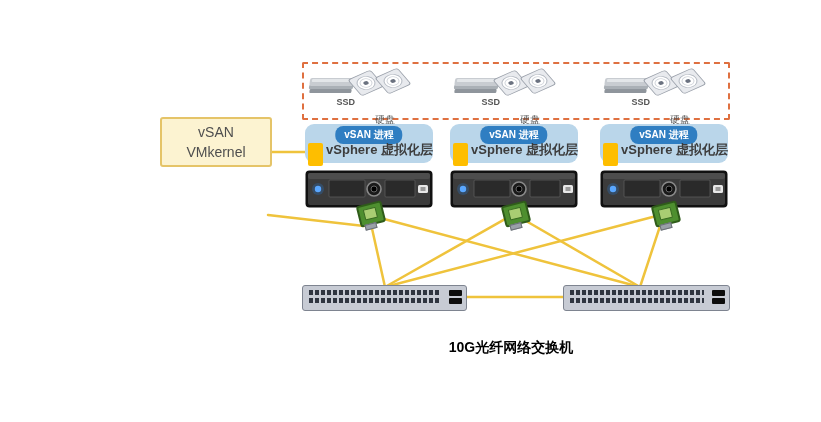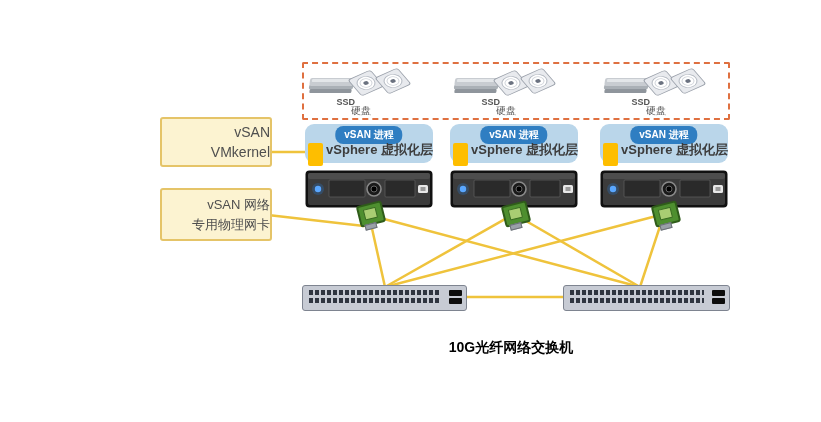--- a/index.html
+++ b/index.html
@@ -9,21 +9,21 @@
   
   .dashed-box{position:absolute;left:302px;top:62px;width:424px;height:54px;
     border:2px dashed #DF7040;border-radius:2px;z-index:1;}
 
   
   .node{position:absolute;top:60px;width:128px;height:152px;z-index:3;}
   .node .ssd-svg{position:absolute;left:2px;top:13px;}
   .node .ssd-label{position:absolute;left:0;top:37px;width:50px;text-align:right;
     font-size:9px;font-weight:bold;color:#555;}
   .node .hdd-svg{position:absolute;left:42px;top:2px;}
-  .node .hdd-label{position:absolute;left:46px;top:44px;width:44px;text-align:left;
+  .node .hdd-label{position:absolute;left:46px;top:53px;width:44px;text-align:right;
     font-size:10px;color:#555;}
   .layer-box{position:absolute;left:0;top:64px;width:128px;height:39px;
     background:#BAD6EA;border-radius:9px;}
   .layer-badge{position:absolute;left:50%;top:2px;transform:translateX(-50%);
     background:#2F7EC2;color:#fff;font-size:10px;font-weight:bold;
     padding:2px 9px;border-radius:8px;white-space:nowrap;}
   .layer-text{position:absolute;left:0;bottom:4px;width:100%;text-align:right;
     text-indent:10px;font-size:13px;font-weight:bold;color:#3D3D3D;white-space:nowrap;}
   .nic-marker{position:absolute;left:3px;top:83px;width:15px;height:23px;
     background:#FEBE00;border-radius:2px;z-index:5;}
@@ -32,21 +32,21 @@
     background:#4E8F2F;border:2px solid #2F5C1A;border-radius:3px;
     transform:rotate(-14deg);z-index:6;}
   .nic-card .chip{position:absolute;left:4px;top:3px;width:11px;height:9px;
     background:#A9CD72;border:1px solid #3a6b22;border-radius:1px;}
   .nic-card:after{content:"";position:absolute;left:2px;bottom:-6px;width:10px;height:4px;
     background:#9aa0a8;border:1px solid #6b7076;}
 
   
   .callout{position:absolute;left:160px;width:108px;background:#FCF3D1;
     border:2px solid #E5C468;border-radius:3px;display:flex;flex-direction:column;
-    justify-content:center;align-items:flex-end;color:#4F4F4F;z-index:3;}
+    justify-content:center;align-items:center;color:#4F4F4F;z-index:3;}
   #callout-vmkernel{top:117px;height:46px;font-size:14px;line-height:1.45;}
   #callout-nic{top:188px;height:49px;font-size:13px;line-height:1.5;}
 
   
   .switch{position:absolute;top:285px;height:24px;background:#C7CBD4;
     border:1px solid #7E8490;border-radius:3px;z-index:3;}
   .switch .port-row{position:absolute;left:6px;right:25px;height:5px;
     background:repeating-linear-gradient(90deg,#2F3540 0 4px,rgba(0,0,0,0) 4px 6px);}
   .switch .row1{top:4px;} .switch .row2{top:12px;}
   .switch .uplink{position:absolute;right:4px;width:13px;height:6px;background:#0d0d0d;border-radius:1px;}
@@ -82,24 +82,20 @@
       <path d="M514,214 L640,287"></path>
       <path d="M664,214 L385,287"></path>
       <path d="M664,214 L640,287"></path>
       <path d="M464,297 L564,297"></path>
     </g>
   </svg>
 
   <div class="callout" id="callout-vmkernel">
     <span>vSAN</span>
     <span>VMkernel</span>
-  </div>
-  <div class="callout" id="callout-nic">
-    <span>vSAN 网络</span>
-    <span>专用物理网卡</span>
   </div>
 
   <div class="node" style="left:305px">
     <svg class="ssd-svg" width="48" height="26" viewBox="0 0 48 26">
       <g transform="skewX(-8) translate(4,0)">
         <rect x="1" y="16" width="42" height="4" rx="1" fill="#8F959C"></rect>
         <rect x="0" y="12" width="44" height="4" rx="1" fill="#AAB0B6"></rect>
         <rect x="0" y="5" width="44" height="8" rx="2" fill="#C8CCD1"></rect>
         <rect x="2" y="6" width="40" height="3" rx="1" fill="#E3E6E9"></rect>
       </g>

